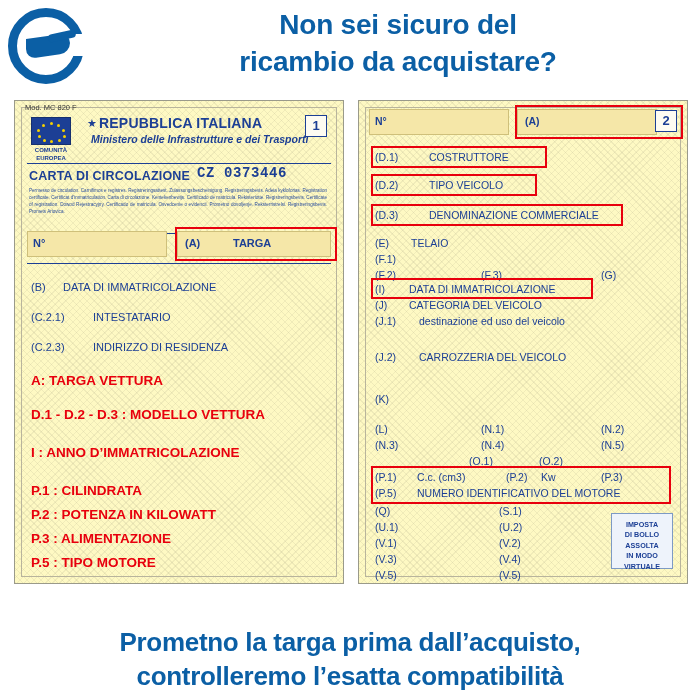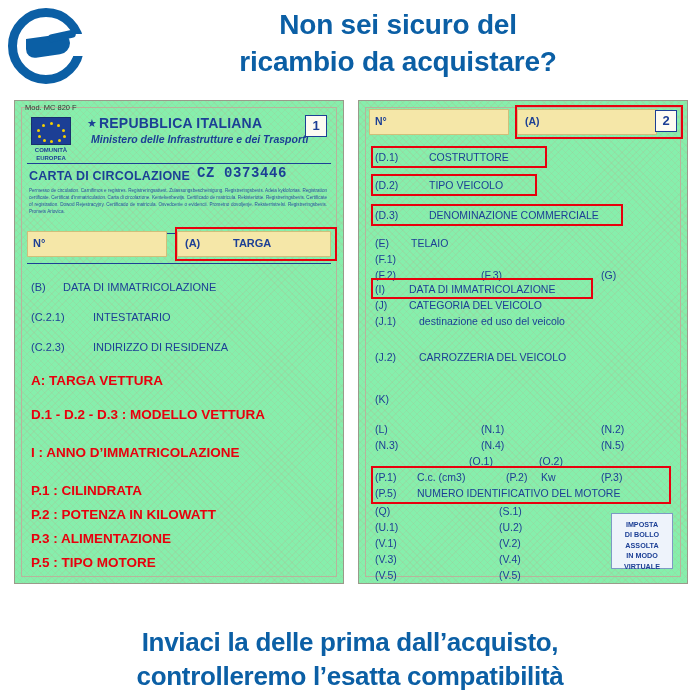--- a/index.html
+++ b/index.html
@@ -65,21 +65,21 @@
     color: #0b5fa5;
     font-size: 28px;
     font-weight: bold;
     line-height: 1.33;
     letter-spacing: -0.2px;
   }
 
   
   .doc {
     position: absolute;
-    background: #86efac;
+    background: #fef9c3;
     border: 1px solid #9a9a8a;
     box-sizing: border-box;
     overflow: hidden;
   }
   .doc-left {
     left: 14px; top: 100px;
     width: 330px; height: 484px;
   }
   .doc-right {
     left: 358px; top: 100px;
@@ -442,15 +442,15 @@
   <div class="bollo">
     <div>IMPOSTA</div>
     <div>DI BOLLO</div>
     <div>ASSOLTA</div>
     <div>IN MODO</div>
     <div>VIRTUALE</div>
   </div>
 </div>
 
 <div class="footer">
-  <div>Inviaci la delle prima dall’acquisto,</div>
+  <div>Prometno la targa prima dall’acquisto,</div>
   <div>controlleremo l’esatta compatibilità</div>
 </div>
 
 </body></html>

